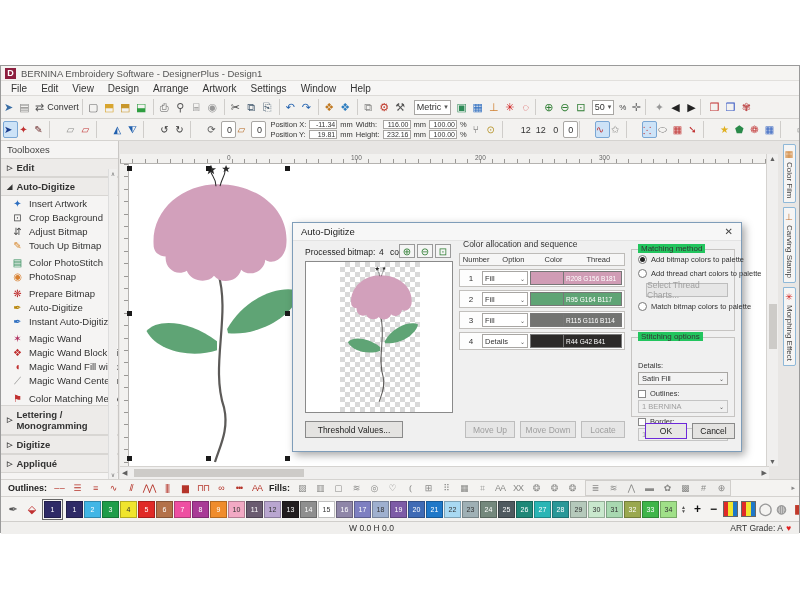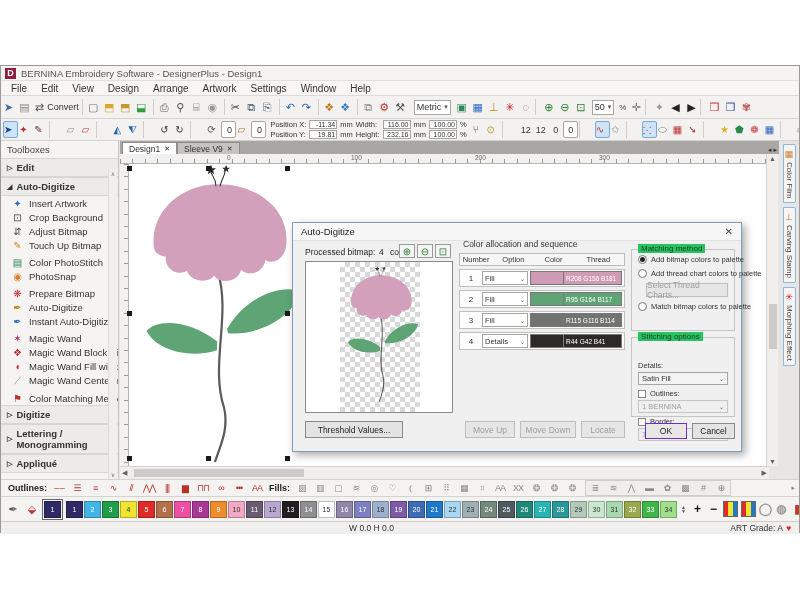--- a/index.html
+++ b/index.html
@@ -737,50 +737,36 @@
           <span></span>
         </div>
 
         <div class="side-item">
           <span class="ico" style="color: rgb(192, 48, 48);">⚑</span>
           <span>Color Matching Method</span>
         </div>
 
       <div class="sb-head">
         <span class="arr">▷</span>
-        <span>Digitize</span>
+        <span>Lettering / Monogramming</span>
       </div>
       <div class="sb-head">
         <span class="arr">▷</span>
-        <span>Lettering / Monogramming</span>
+        <span>Digitize</span>
       </div>
       <div class="sb-head">
         <span class="arr">▷</span>
         <span>Appliqué</span>
       </div>
       <div class="sb-scroll">
         <span>∧</span>
         <span>∨</span>
       </div>
     </div>
 
-    <div id="tabbar">
-
-        <span class="dtab active">
-          <span>Design1</span>
-          <span class="x">✕</span>
-        </span>
-
-        <span class="dtab">
-          <span>Sleeve V9</span>
-          <span class="x">✕</span>
-        </span>
-
-      <span class="tab-arrows">◂ ▸</span>
-    </div>
 
     <div id="hruler">
 
         <span class="hruler-label" style="left: 225px;">0</span>
 
         <span class="hruler-label" style="left: 349px;">100</span>
 
         <span class="hruler-label" style="left: 473px;">200</span>
 
         <span class="hruler-label" style="left: 597px;">300</span>

